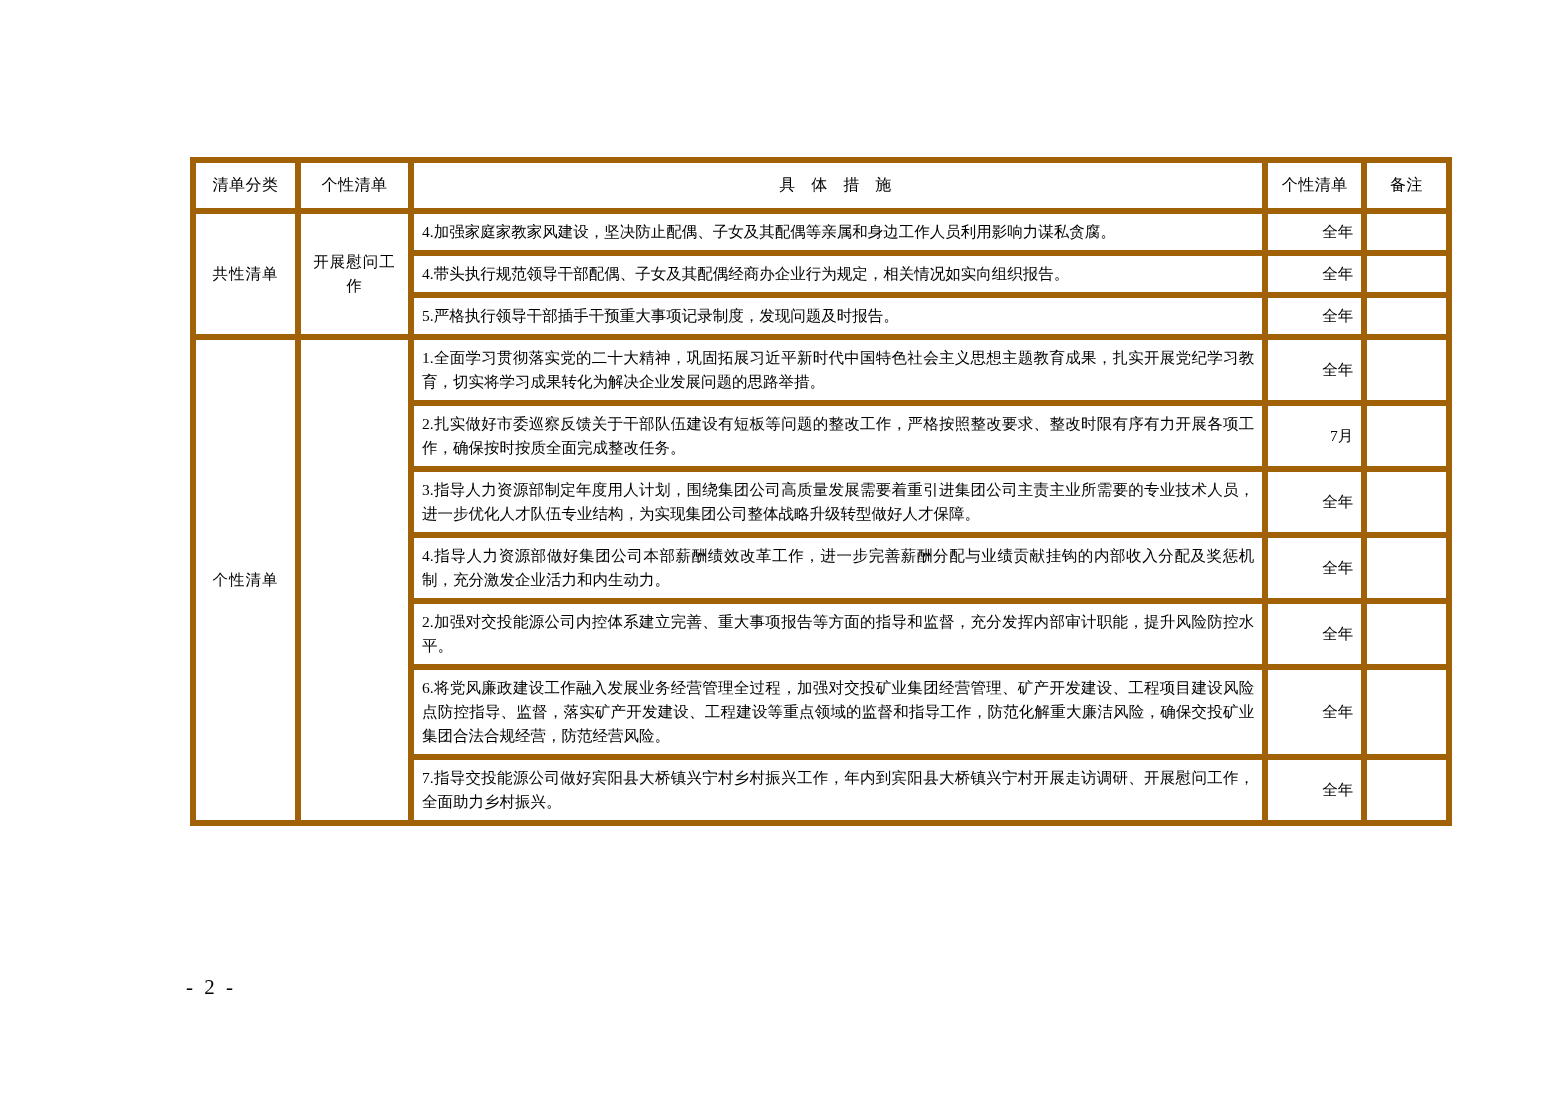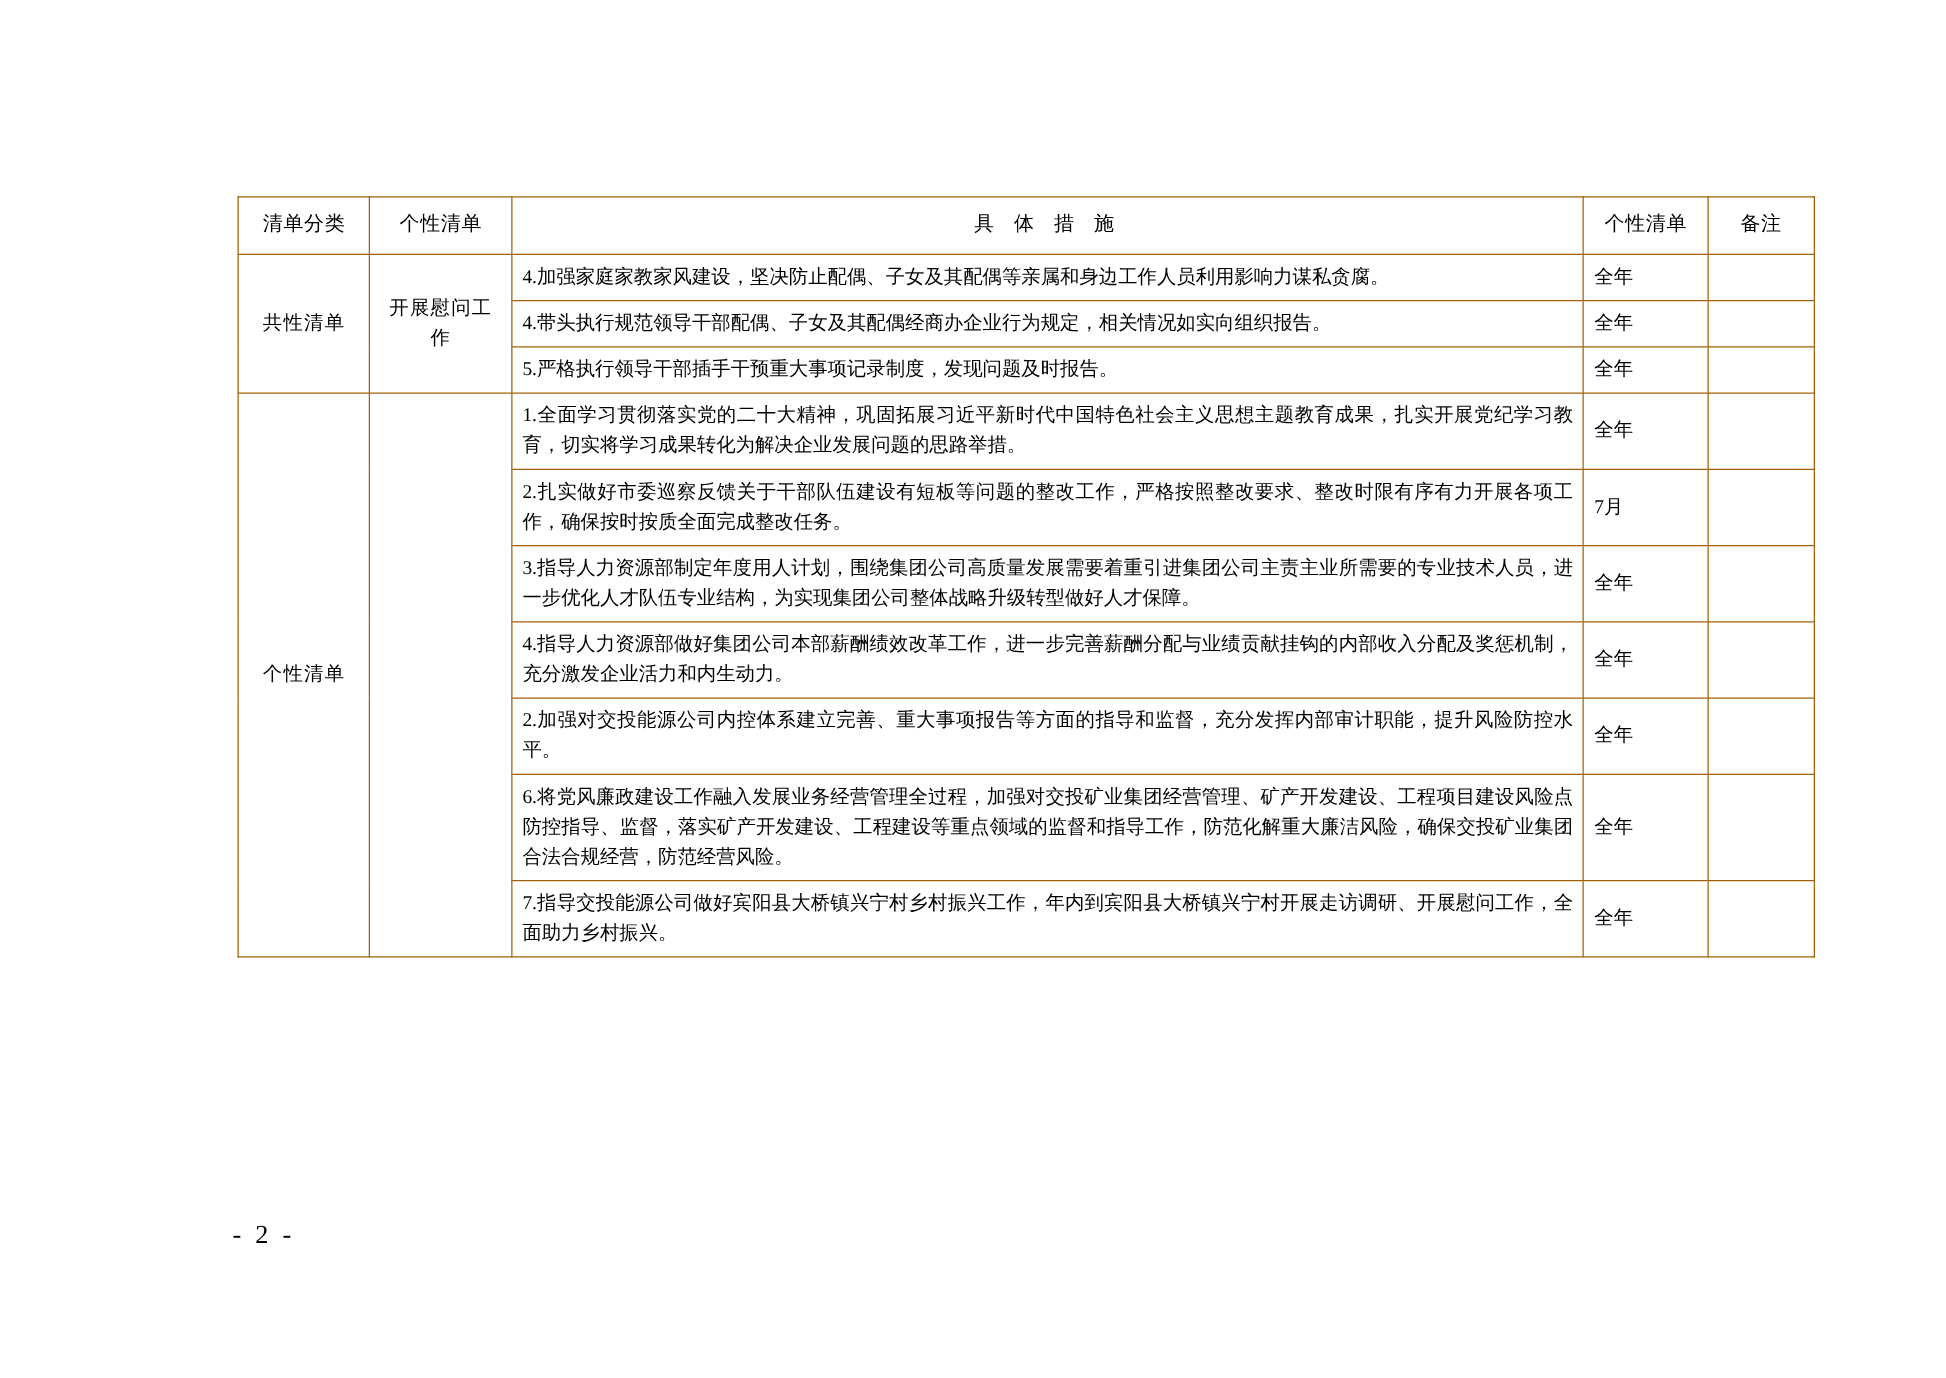--- a/index.html
+++ b/index.html
@@ -24,21 +24,21 @@
   }
   .doc-table {
     position: absolute;
     left: 190px;
     top: 157px;
     width: 1262px;
     border-collapse: collapse;
     table-layout: fixed;
   }
   .doc-table td, .doc-table th {
-    border: 1px solid #a16207;
+    border: 6px solid #a16207;
     padding: 6px 8px;
     vertical-align: middle;
     font-size: 15.5px;
     line-height: 1.55;
     font-weight: normal;
     font-family: Liberation Serif, serif;
   }
   .hdr td {
     text-align: center;
     font-size: 16px;
@@ -60,21 +60,21 @@
     letter-spacing: 1px;
   }
   .measure {
     text-align: justify;
     text-justify: inter-ideograph;
     padding: 8px 10px 8px 10px;
     line-height: 1.75;
     font-size: 15.5px;
   }
   .deadline {
-    text-align: left;
+    text-align: right;
     font-size: 15.5px;
   }
   .remark {
     text-align: center;
   }
   .page-number {
     position: absolute;
     left: 186px;
     top: 975px;
     font-size: 21px;

